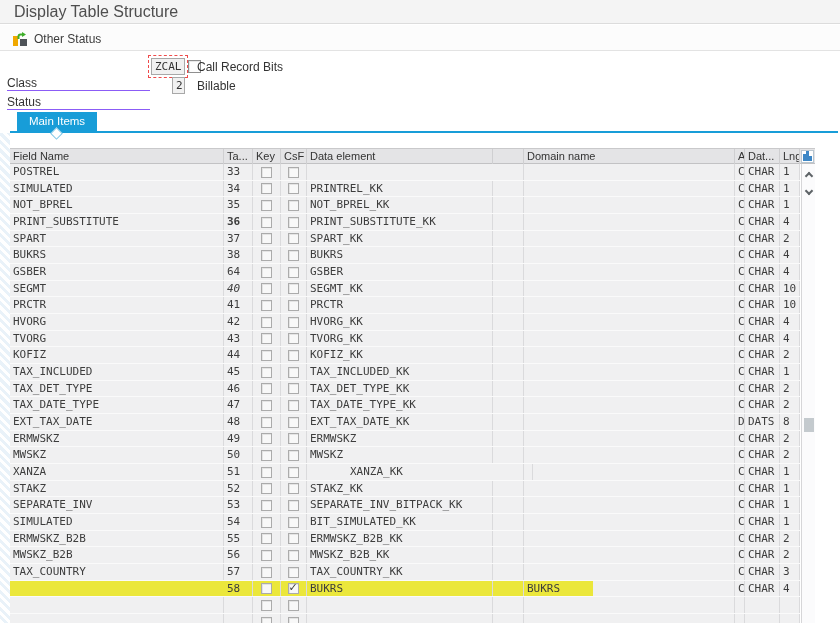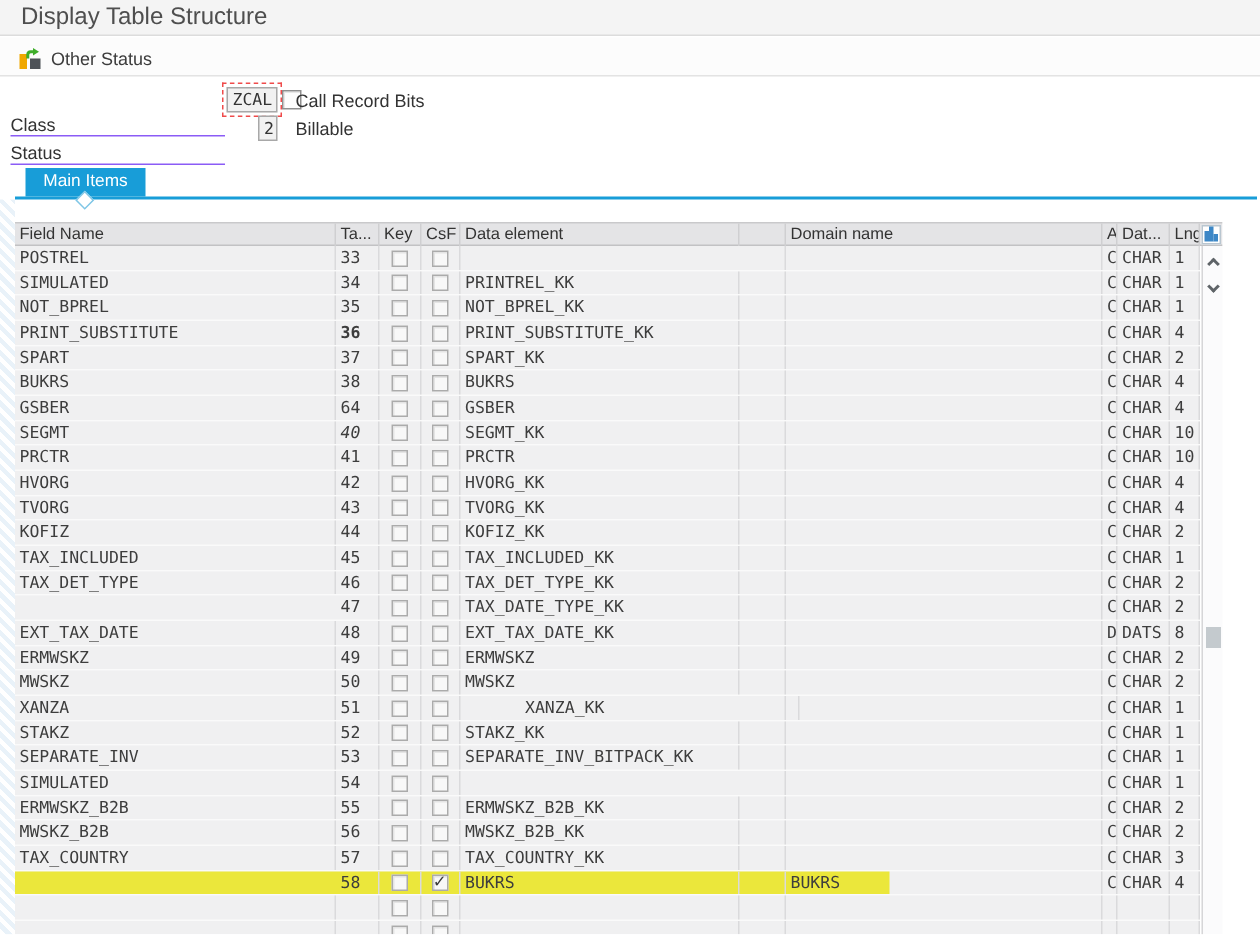--- a/index.html
+++ b/index.html
@@ -319,20 +319,21 @@
           <div class="td" style="left: 271px; width: 26px; background: transparent;"></div>
           <span class="cb" style="left: 277.5px;"></span>
           <div class="td" style="left: 297px; width: 186px; background: transparent;">TAX_DET_TYPE_KK</div>
           <div class="td" style="left: 483px; width: 31px; background: transparent;"></div>
           <div class="td" style="left: 514px; width: 211px; background: transparent;"></div>
           <div class="td" style="left: 725px; width: 10px; background: transparent;">C</div>
           <div class="td" style="left: 735px; width: 35px; background: transparent;">CHAR</div>
           <div class="td" style="left: 770px; width: 20px; background: transparent;">2</div>
         </div>
         <div class="trow">
+          <div class="td" style="left: 0px; width: 214px; background: transparent;">TAX_DATE_TYPE</div>
           <div class="td" style="left: 214px; width: 29px; background: transparent;">47</div>
           <div class="td" style="left: 243px; width: 28px; background: transparent;"></div>
           <span class="cb" style="left: 250.5px;"></span>
           <div class="td" style="left: 271px; width: 26px; background: transparent;"></div>
           <span class="cb" style="left: 277.5px;"></span>
           <div class="td" style="left: 297px; width: 186px; background: transparent;">TAX_DATE_TYPE_KK</div>
           <div class="td" style="left: 483px; width: 31px; background: transparent;"></div>
           <div class="td" style="left: 514px; width: 211px; background: transparent;"></div>
           <div class="td" style="left: 725px; width: 10px; background: transparent;">C</div>
           <div class="td" style="left: 735px; width: 35px; background: transparent;">CHAR</div>
@@ -422,20 +423,21 @@
           <div class="td" style="left: 735px; width: 35px; background: transparent;">CHAR</div>
           <div class="td" style="left: 770px; width: 20px; background: transparent;">1</div>
         </div>
         <div class="trow">
           <div class="td" style="left: 0px; width: 214px; background: transparent;">SIMULATED</div>
           <div class="td" style="left: 214px; width: 29px; background: transparent;">54</div>
           <div class="td" style="left: 243px; width: 28px; background: transparent;"></div>
           <span class="cb" style="left: 250.5px;"></span>
           <div class="td" style="left: 271px; width: 26px; background: transparent;"></div>
           <span class="cb" style="left: 277.5px;"></span>
+          <div class="td" style="left: 297px; width: 186px; background: transparent;">BIT_SIMULATED_KK</div>
           <div class="td" style="left: 483px; width: 31px; background: transparent;"></div>
           <div class="td" style="left: 514px; width: 211px; background: transparent;"></div>
           <div class="td" style="left: 725px; width: 10px; background: transparent;">C</div>
           <div class="td" style="left: 735px; width: 35px; background: transparent;">CHAR</div>
           <div class="td" style="left: 770px; width: 20px; background: transparent;">1</div>
         </div>
         <div class="trow">
           <div class="td" style="left: 0px; width: 214px; background: transparent;">ERMWSKZ_B2B</div>
           <div class="td" style="left: 214px; width: 29px; background: transparent;">55</div>
           <div class="td" style="left: 243px; width: 28px; background: transparent;"></div>

